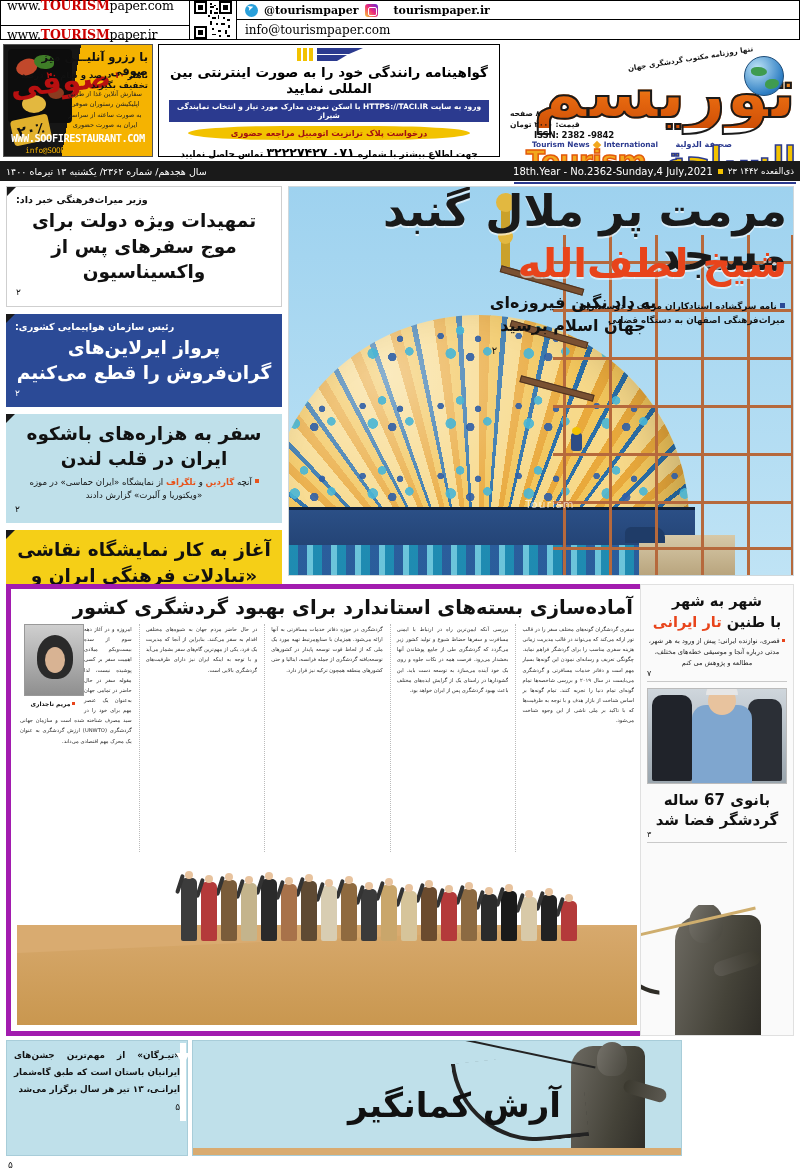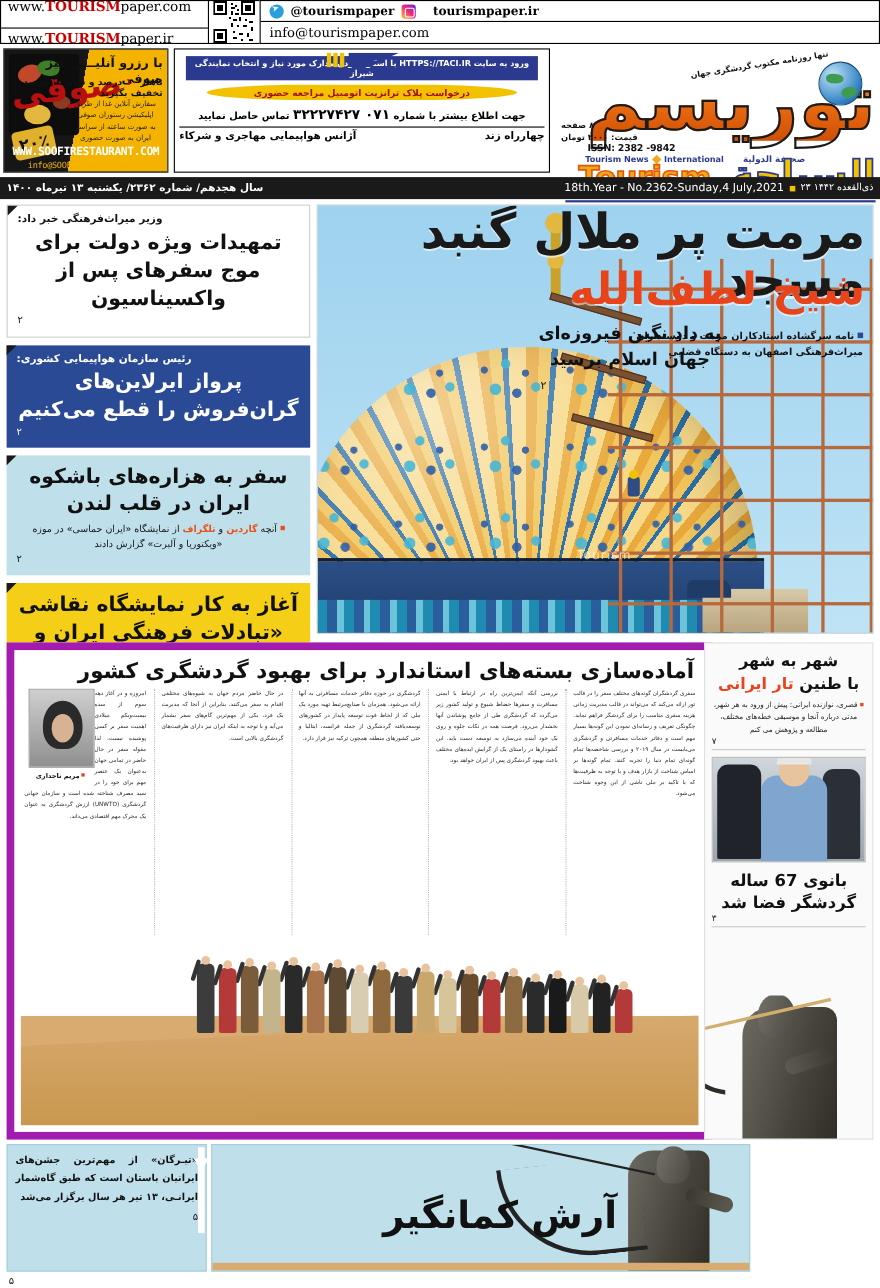--- a/index.html
+++ b/index.html
@@ -125,21 +125,21 @@
   .mh-diamond { width:6px;height:6px;background:#f2a81e;transform:rotate(45deg);display:inline-block;}
   .mh-rule { position:absolute; left:10px; right:4px; top:140px; height:2px; background:#2b3a8f; }
 
   
   .datebar { position:absolute; left:0; top:161px; width:800px; height:20px;
              background:#1a1a1a; color:#fff; display:flex; align-items:center;
              justify-content:space-between; padding:0 6px; }
   .date-en { font-family:"DejaVu Sans",sans-serif; font-size:10px; direction:ltr;
              display:flex; align-items:center; gap:5px; }
   .date-sq { width:5px; height:5px; background:#f2c200; display:inline-block; }
-  .date-fa { font-size:9.5px; font-weight:bold; }
+  .date-fa { font-size:9.5px; font-weight:normal; }
   .date-fa2 { font-size:8.6px; }
 
   
   .leftcol { position:absolute; left:6px; top:186px; width:276px; }
   .hbox { position:relative; margin-bottom:7px; padding:7px 9px 9px; }
   .hbox::before { content:""; position:absolute; left:0; top:0; border-width:9px 9px 0 0;
       border-style:solid; border-color:#1a1a1a transparent transparent transparent; }
   .hb-white { background:#ffffff; border:1px solid #cfcfcf; }
   .hb-blue  { background:#2b4a96; }
   .hb-cyan  { background:#bfe0ea; }
@@ -212,21 +212,21 @@
       letter-spacing:-1.5px; text-shadow:0 2px 0 rgba(255,255,255,.55); }
   .hero-dek { position:absolute; right:8px; top:64px; width:210px; text-align:right;
       font-size:8.8px; font-weight:bold; color:#111; line-height:1.6;margin-top:48px; }
   .hero-dek .sq { display:inline-block;width:5px;height:5px;background:#2b4a96;vertical-align:1px;}
   .hero-dek2 { position:absolute; right:120px; top:104px; width:200px; text-align:center;
       font-size:16px; font-weight:bold; color:#111; line-height:1.45; }
   .hero-pg { position:absolute; right:296px; top:158px; font-size:10px; color:#111; }
 
   
   .feature { position:absolute; left:6px; top:584px; width:642px; height:452px;
-             background:#ffffff; border:7px solid #a21caf; }
+             background:#ffffff; border:5px solid #a21caf; }
   .feat-title { padding:7px 10px 5px; font-size:19.5px; font-weight:bold; text-align:right;
       color:#111; letter-spacing:-0.4px; }
   .feat-cols { display:flex; direction:rtl; gap:7px; padding:0 9px; height:250px; }
   .fcol { flex:1; font-size:5.2px; line-height:1.95; text-align:justify; color:#2a2a2a;
           overflow:hidden; }
   .fcol.sep { border-left:1px dotted #bbb; padding-left:6px; }
   .byline { float:left; width:62px; margin:0 0 4px 2px; }
   .by-photo { width:60px; height:72px; background:linear-gradient(180deg,#cfcfcf,#8f8f8f);
      border:1px solid #999; position:relative; overflow:hidden; }
   .by-photo::before { content:""; position:absolute; left:12px; top:10px; width:36px;height:44px;
@@ -406,20 +406,21 @@
     </div>
 
     <div class="ad-lic">
       <svg class="lic-flag" viewBox="0 0 66 15">
         <rect x="0" y="0" width="4" height="13" fill="#f2c200"></rect>
         <rect x="6" y="0" width="4" height="13" fill="#f2c200"></rect>
         <rect x="12" y="0" width="4" height="13" fill="#f2c200"></rect>
         <polygon points="20,0 66,0 52,6 20,6" fill="#2b3a8f"></polygon>
         <polygon points="20,7 50,7 40,13 20,13" fill="#2b3a8f"></polygon>
       </svg>
+      <div class="lic-h">گواهینامه رانندگی خود را به صورت اینترنتی بین المللی نمایید</div>
       <div class="lic-blue">ورود به سایت HTTPS://TACI.IR با اسکن نمودن مدارک مورد نیاز و انتخاب نمایندگی شیراز</div>
       <div class="lic-yellowbar">درخواست پلاک ترانزیت اتومبیل مراجعه حضوری</div>
       <div class="lic-phone">
         <span>جهت اطلاع بیشتر با شماره</span>
         <b>۰۷۱ ۳۲۲۲۷۴۲۷</b>
         <span>تماس حاصل نمایید</span>
       </div>
       <div class="lic-foot">
         <span>چهارراه زند</span>
         <span>آژانس هواپیمایی مهاجری و شرکاء</span>

